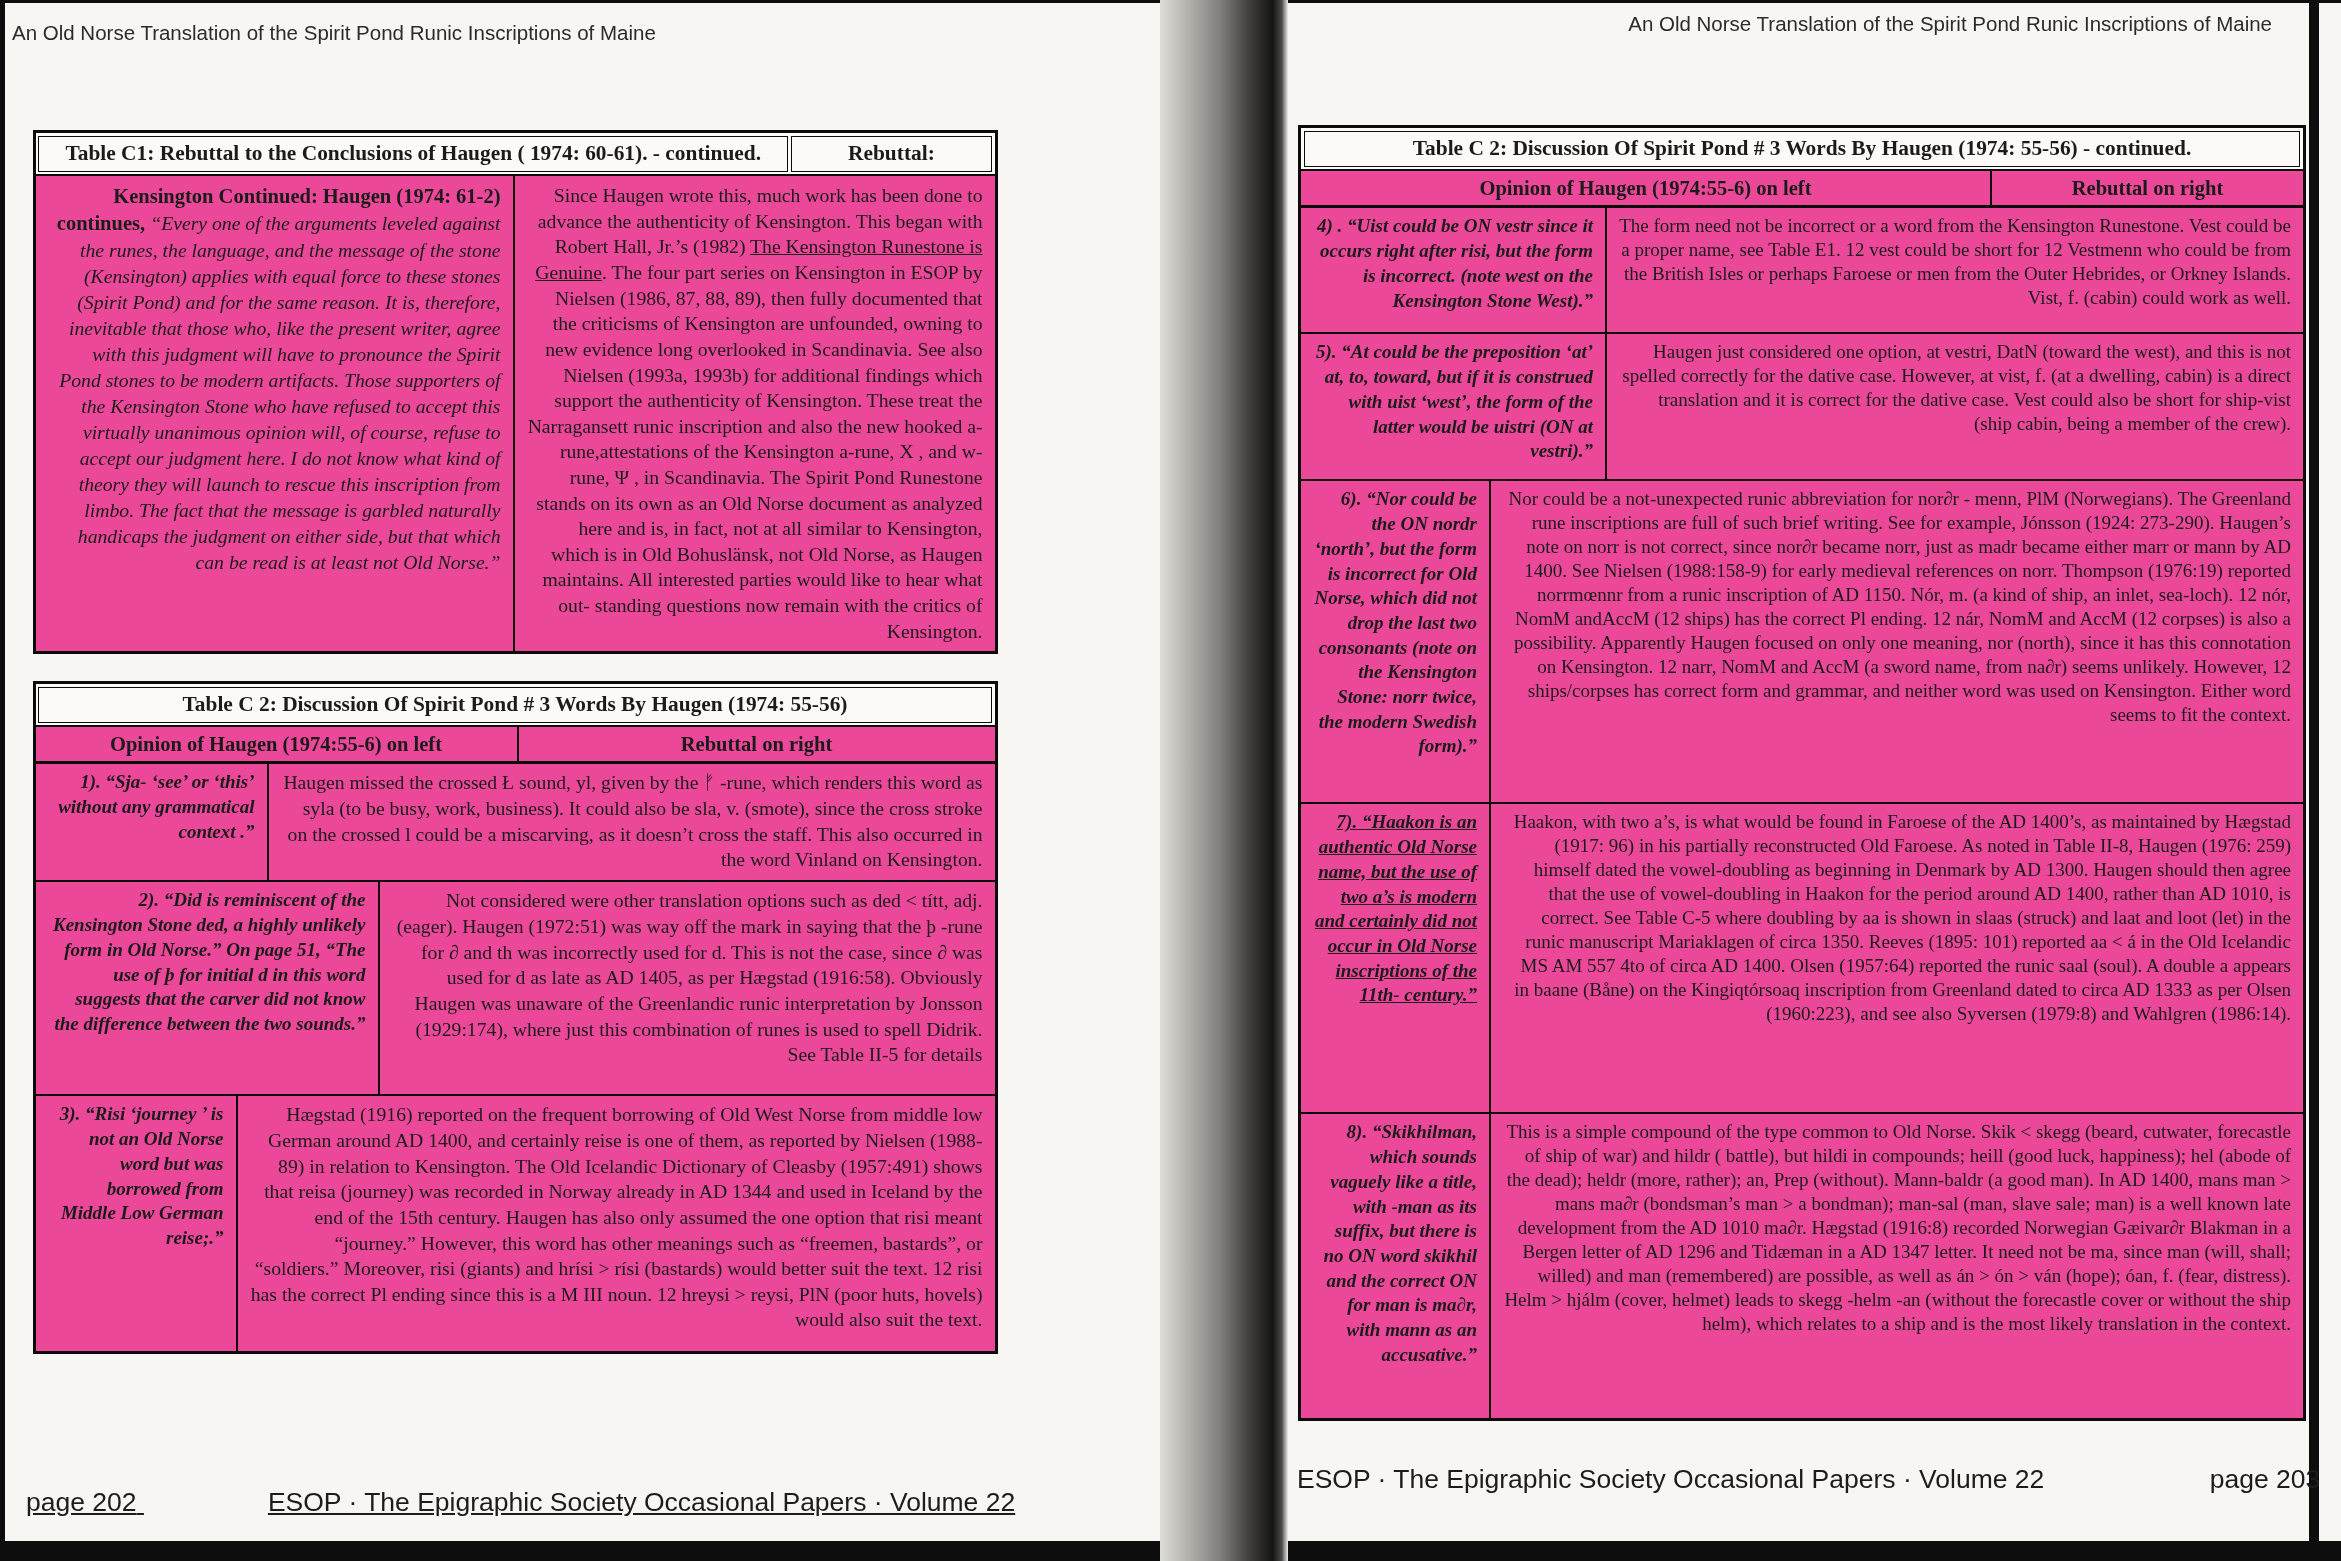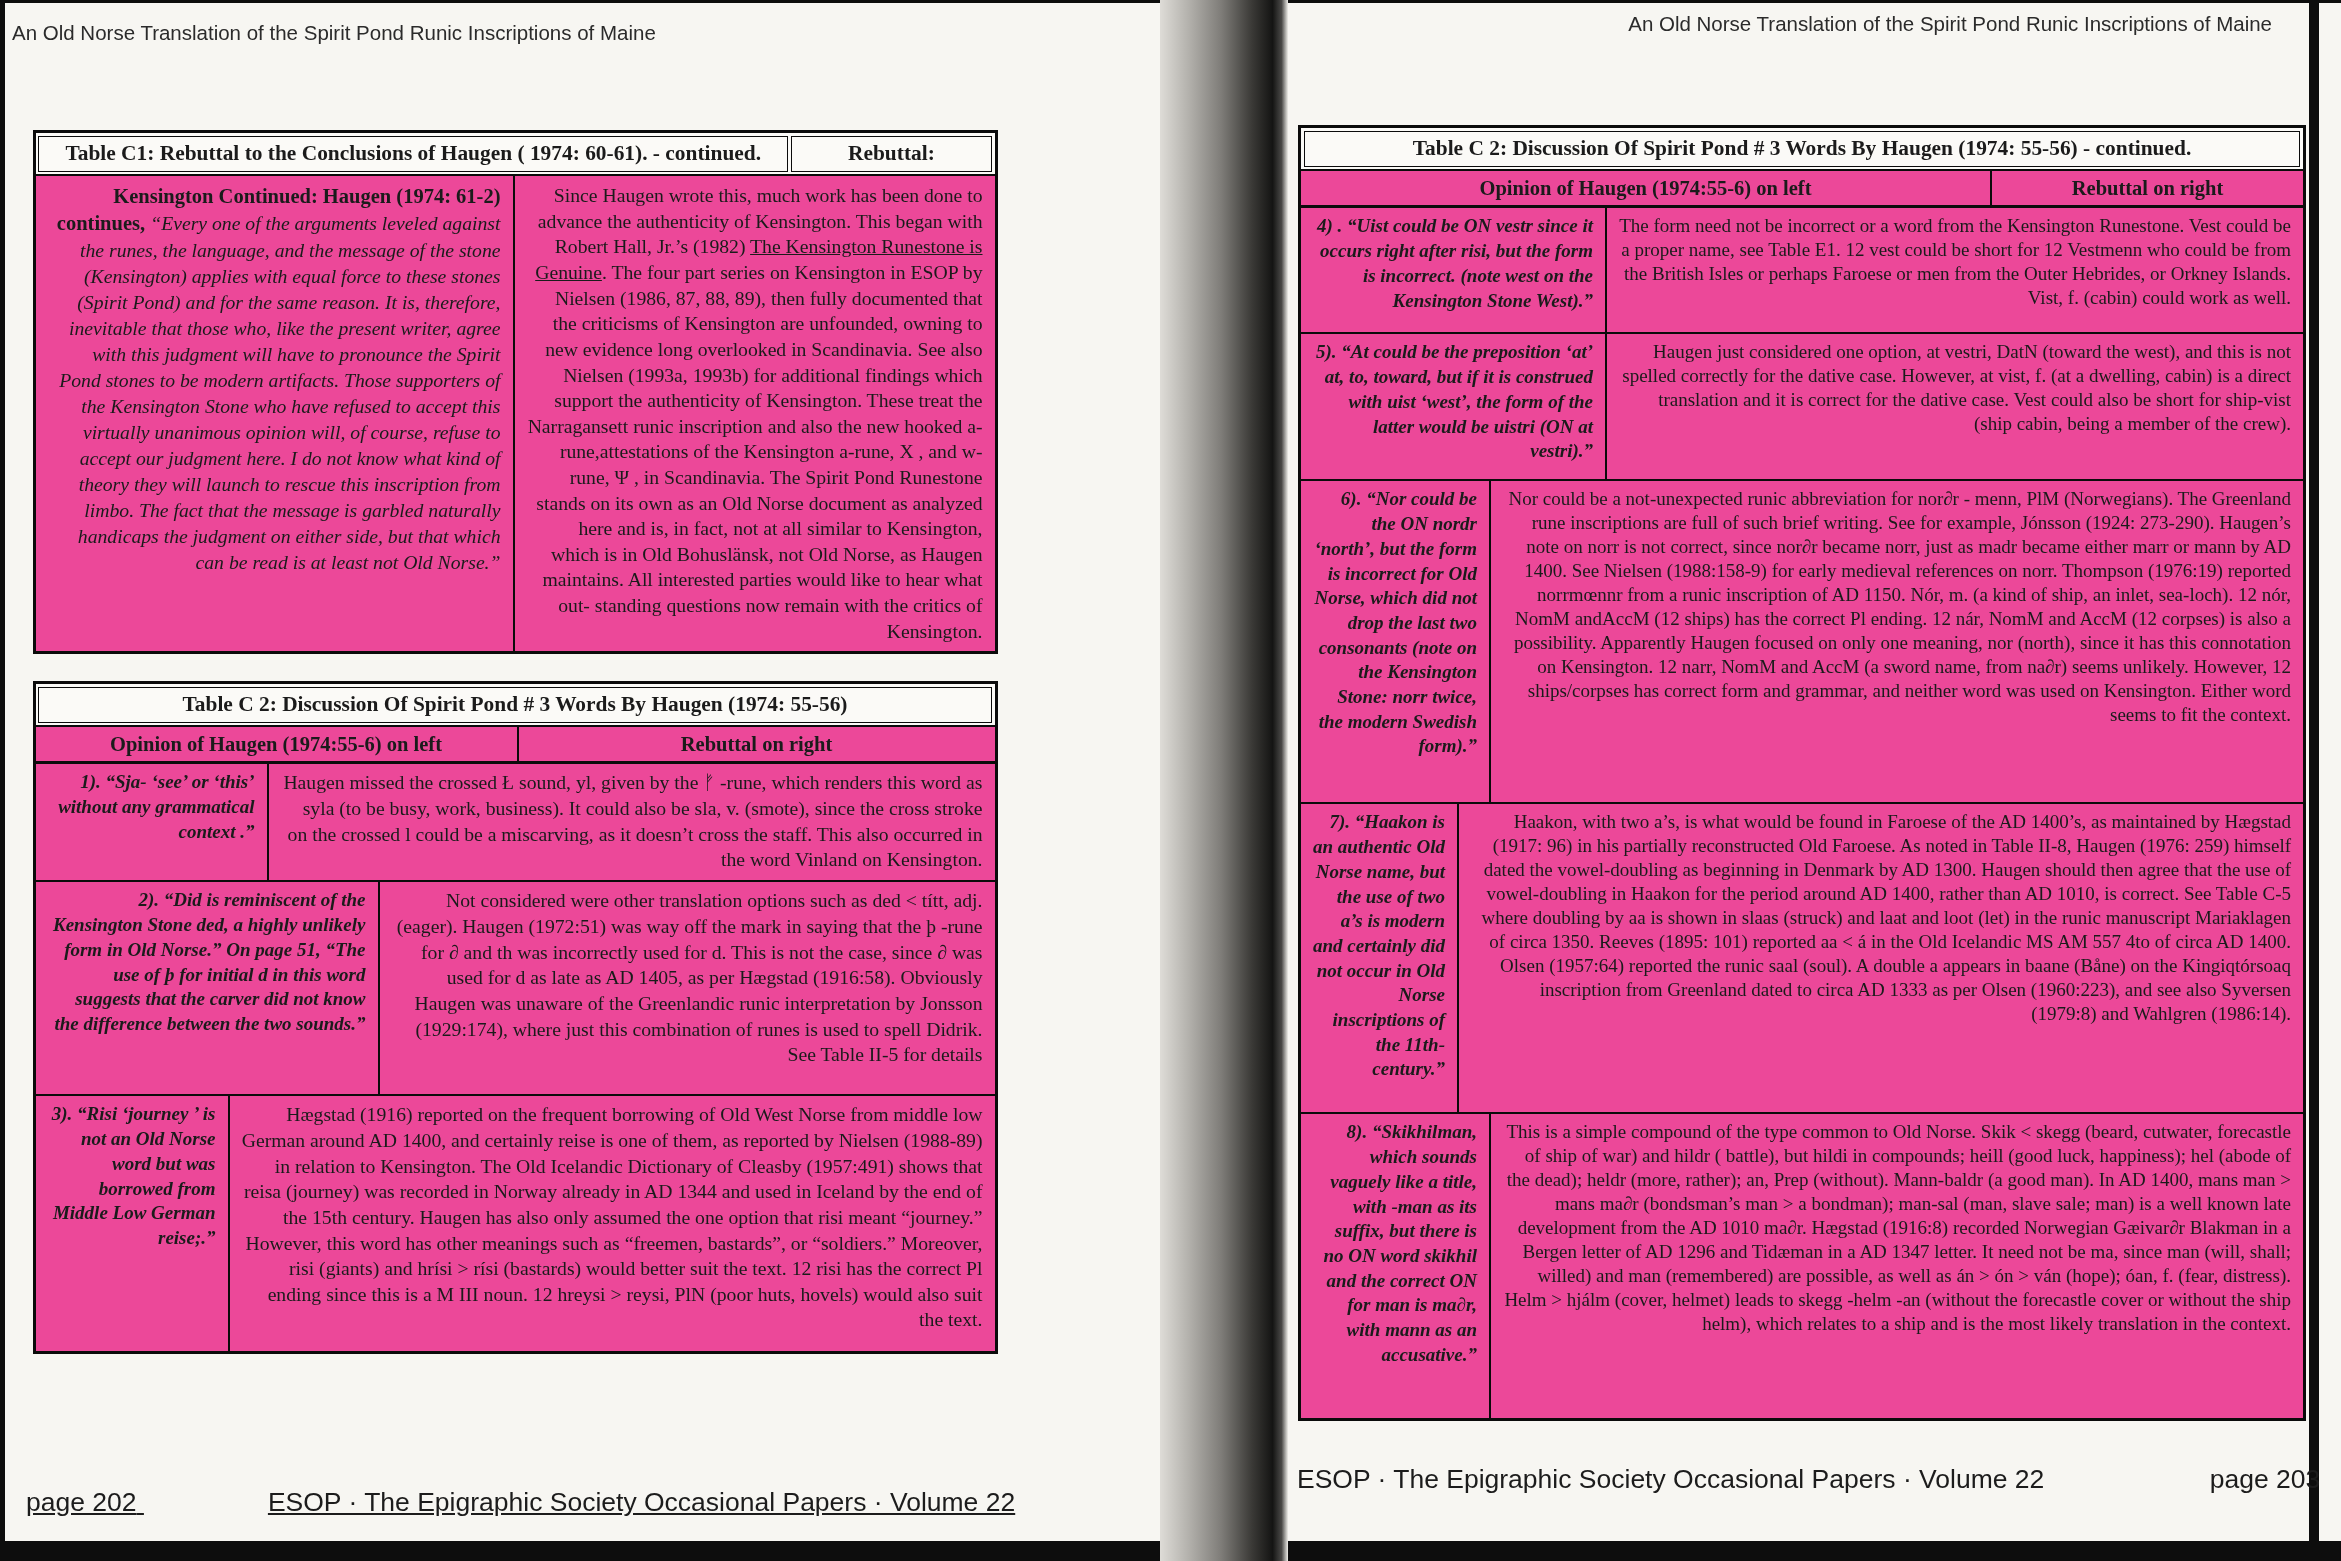--- a/index.html
+++ b/index.html
@@ -69,21 +69,21 @@
         <div class="scell grow">Rebuttal on right</div>
       </div>
       <div class="drow" style="min-height:107px;">
         <div class="cell opinion" style="width:231px;">1).  “Sja- ‘see’ or ‘this’ without any grammatical context .”</div>
         <div class="cell rebuttal">Haugen missed the crossed Ł sound, yl, given by the ᚠ  -rune, which renders this word as syla (to be busy, work, business).  It could also be sla, v. (smote), since the cross stroke on the crossed l could be a miscarving, as it doesn’t cross the staff.  This also occurred in the word Vinland on Kensington.</div>
       </div>
       <div class="drow" style="min-height:214px;">
         <div class="cell opinion" style="width:342px;">2).  “Did is reminiscent of the Kensington Stone ded, a highly unlikely form in Old Norse.”  On page 51, “The use of þ for initial d in this word suggests that the carver did not know the difference between the two sounds.”</div>
         <div class="cell rebuttal">Not considered were other translation options such as ded &lt; títt, adj. (eager).  Haugen (1972:51) was way off the mark in saying that the þ -rune for ∂ and th was incorrectly used for d.  This is not the case, since ∂ was used for d as late as AD 1405, as per Hægstad (1916:58).  Obviously Haugen was unaware of the Greenlandic runic interpretation by Jonsson (1929:174), where just this combination of runes is used to spell Didrik.  See Table II-5 for details</div>
       </div>
-      <div class="drow" style="min-height:257px;">
+      <div class="drow" style="min-height:257px;padding-left:8px;">
         <div class="cell opinion" style="width:192px;">3).  “Risi ‘journey ’ is not an Old Norse word but was borrowed from Middle Low German reise;.”</div>
         <div class="cell rebuttal">Hægstad (1916) reported on the frequent borrowing of Old West Norse from middle low German around AD 1400, and certainly reise is one of them, as reported by Nielsen (1988-89) in relation to Kensington.  The Old Icelandic Dictionary of Cleasby (1957:491) shows that reisa (journey) was recorded in Norway already in AD 1344 and used in Iceland by the end of the 15th century.  Haugen has also only assumed the one option that risi meant “journey.”  However, this word has other meanings such as “freemen, bastards”, or “soldiers.”  Moreover, risi (giants) and hrísi &gt; rísi (bastards) would better suit the text.  12 risi has the correct Pl ending since this is a M III noun. 12 hreysi &gt; reysi, PlN (poor huts, hovels) would also suit the text.</div>
       </div>
     </div>
 
     <div class="footer" style="left:26px;top:1487px;text-decoration:underline;">
       <span>page 202</span>
       <span style="margin-left:124px;">ESOP · The Epigraphic Society Occasional Papers · Volume 22</span>
     </div>
   </div>
@@ -106,21 +106,21 @@
       </div>
       <div class="drow" style="min-height:147px;">
         <div class="cell opinion" style="width:304px;">5).  “At could be the preposition ‘at’ at, to, toward, but if it is construed with uist ‘west’, the form of the latter would be uistri (ON at vestri).”</div>
         <div class="cell rebuttal">Haugen just considered one option, at vestri, DatN (toward the west), and this is not spelled correctly for the dative case.  However, at vist, f. (at a dwelling, cabin) is a direct translation and it is correct for the dative case.  Vest could also be short for ship-vist (ship cabin, being a member of the crew).</div>
       </div>
       <div class="drow" style="min-height:323px;">
         <div class="cell opinion" style="width:188px;">6).  “Nor could be the ON nordr ‘north’, but the form is incorrect for Old Norse, which did not drop the last two consonants (note on the Kensington Stone: norr twice, the modern Swedish form).”</div>
         <div class="cell rebuttal">Nor could be a not-unexpected runic abbreviation for nor∂r - menn, PlM (Norwegians).  The Greenland rune inscriptions are full of such brief writing.  See for example, Jónsson (1924: 273-290).   Haugen’s note on norr is not correct, since nor∂r became norr, just as madr became either marr or mann by AD 1400.  See Nielsen (1988:158-9) for early medieval references on norr.  Thompson (1976:19) reported norrmœnnr from a runic inscription of AD 1150.  Nór, m. (a kind of ship, an inlet, sea-loch).  12 nór, NomM andAccM (12 ships) has the correct Pl ending. 12 nár, NomM and AccM (12 corpses) is also a possibility.  Apparently  Haugen focused on only one meaning, nor (north), since it has this connotation on Kensington.  12 narr, NomM and AccM (a sword name, from na∂r) seems unlikely.  However, 12 ships/corpses has correct form and grammar, and neither word was used on Kensington.  Either word seems to fit the context.</div>
       </div>
       <div class="drow" style="min-height:310px;">
-        <div class="cell opinion" style="width:156px;">7).  “Haakon is an authentic Old Norse name, but the use of two a’s is modern and certainly did not occur in Old Norse inscriptions of the 11th- century.”</div>
+        <div class="cell opinion" style="width:188px;text-decoration:underline;">7).  “Haakon is an authentic Old Norse name, but the use of two a’s is modern and certainly did not occur in Old Norse inscriptions of the 11th- century.”</div>
         <div class="cell rebuttal">Haakon, with two a’s, is what would be found in Faroese of the AD 1400’s, as maintained by Hægstad (1917: 96) in his partially reconstructed Old Faroese.  As noted in Table II-8, Haugen (1976: 259) himself dated the vowel-doubling as beginning in Denmark by AD 1300.  Haugen should then agree that the use of vowel-doubling in Haakon for the period around AD 1400, rather than AD 1010, is correct.  See Table C-5 where doubling by aa is shown in slaas (struck) and laat and loot (let) in the runic manuscript Mariaklagen of circa 1350.  Reeves (1895: 101) reported aa &lt; á in the Old Icelandic MS AM 557 4to of circa AD 1400.  Olsen (1957:64) reported the runic saal (soul).  A double a appears in baane (Båne) on the Kingiqtórsoaq inscription from Greenland dated to circa AD 1333 as per Olsen (1960:223), and see also Syversen (1979:8) and Wahlgren (1986:14).</div>
       </div>
       <div class="drow" style="min-height:306px;">
         <div class="cell opinion" style="width:188px;">8).  “Skikhilman, which sounds vaguely like a title, with -man as its suffix, but there is no ON word skikhil and the correct ON for man is ma∂r, with mann as an accusative.”</div>
         <div class="cell rebuttal">This is a simple compound of the type common to Old Norse.  Skik &lt; skegg (beard, cutwater, forecastle of ship of war) and hildr ( battle), but hildi in compounds; heill (good luck, happiness); hel (abode of the dead); heldr (more, rather); an, Prep (without).  Mann-baldr (a good man).  In AD 1400, mans man &gt; mans ma∂r (bondsman’s man &gt; a bondman); man-sal (man, slave sale; man) is a well known late development from the AD 1010 ma∂r.  Hægstad (1916:8) recorded Norwegian Gæivar∂r Blakman in a Bergen letter of AD 1296 and Tidæman in a AD 1347 letter.  It need not be ma, since man (will, shall; willed) and man (remembered) are possible, as well as án &gt; ón &gt; ván (hope); óan, f. (fear, distress).  Helm &gt; hjálm (cover, helmet) leads to skegg -helm -an (without the forecastle cover or without the ship helm), which relates to a ship and is the most likely translation in the context.</div>
       </div>
     </div>
 
     <div class="footer" style="left:1297px;top:1464px;">
       <span>ESOP · The Epigraphic Society Occasional Papers · Volume 22</span>

